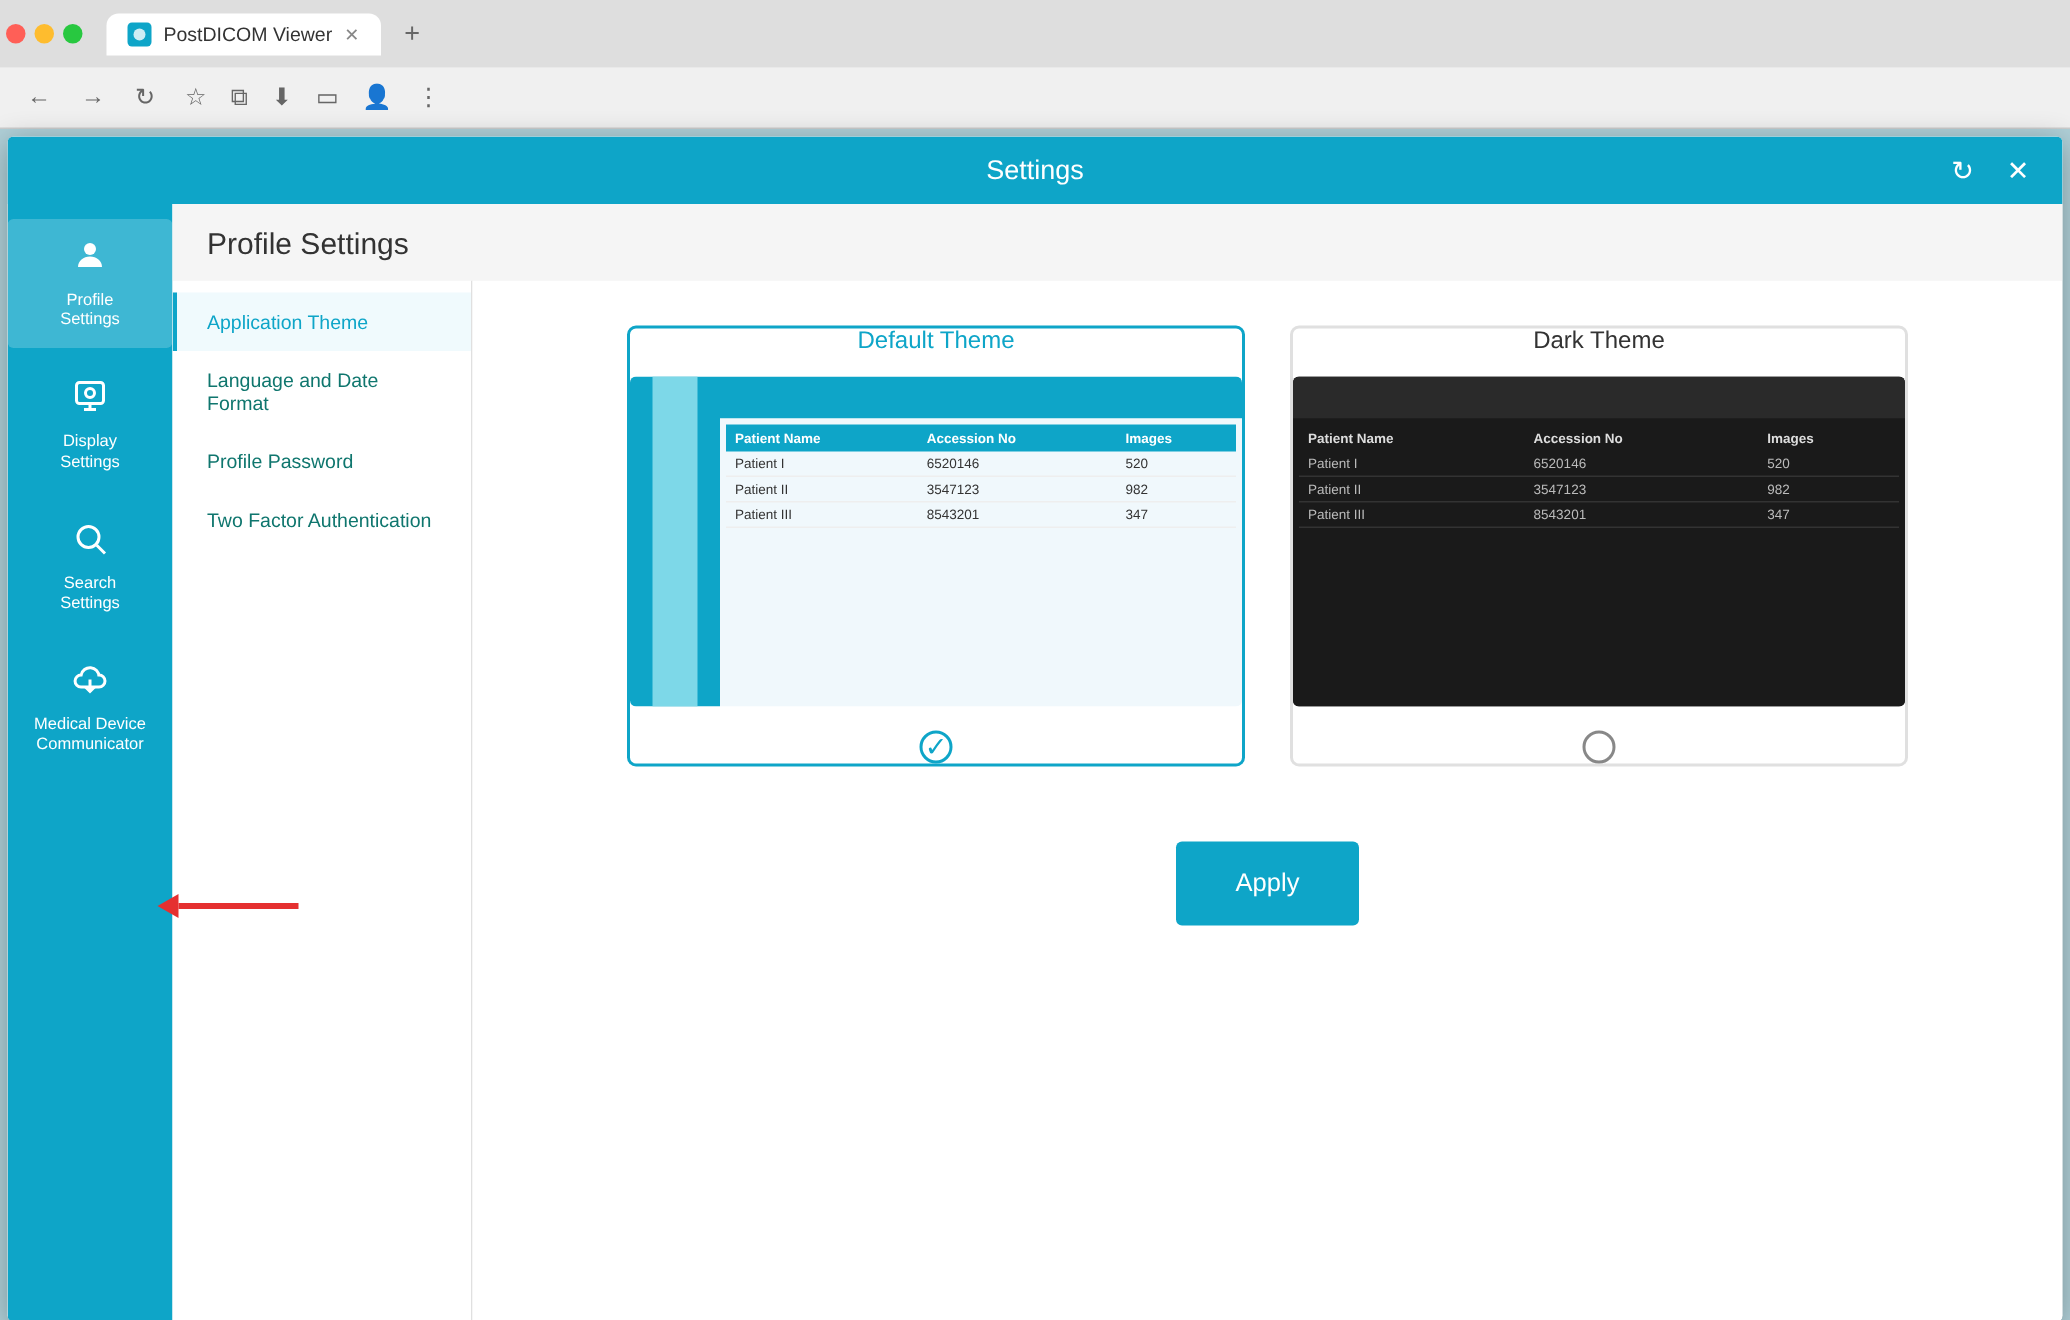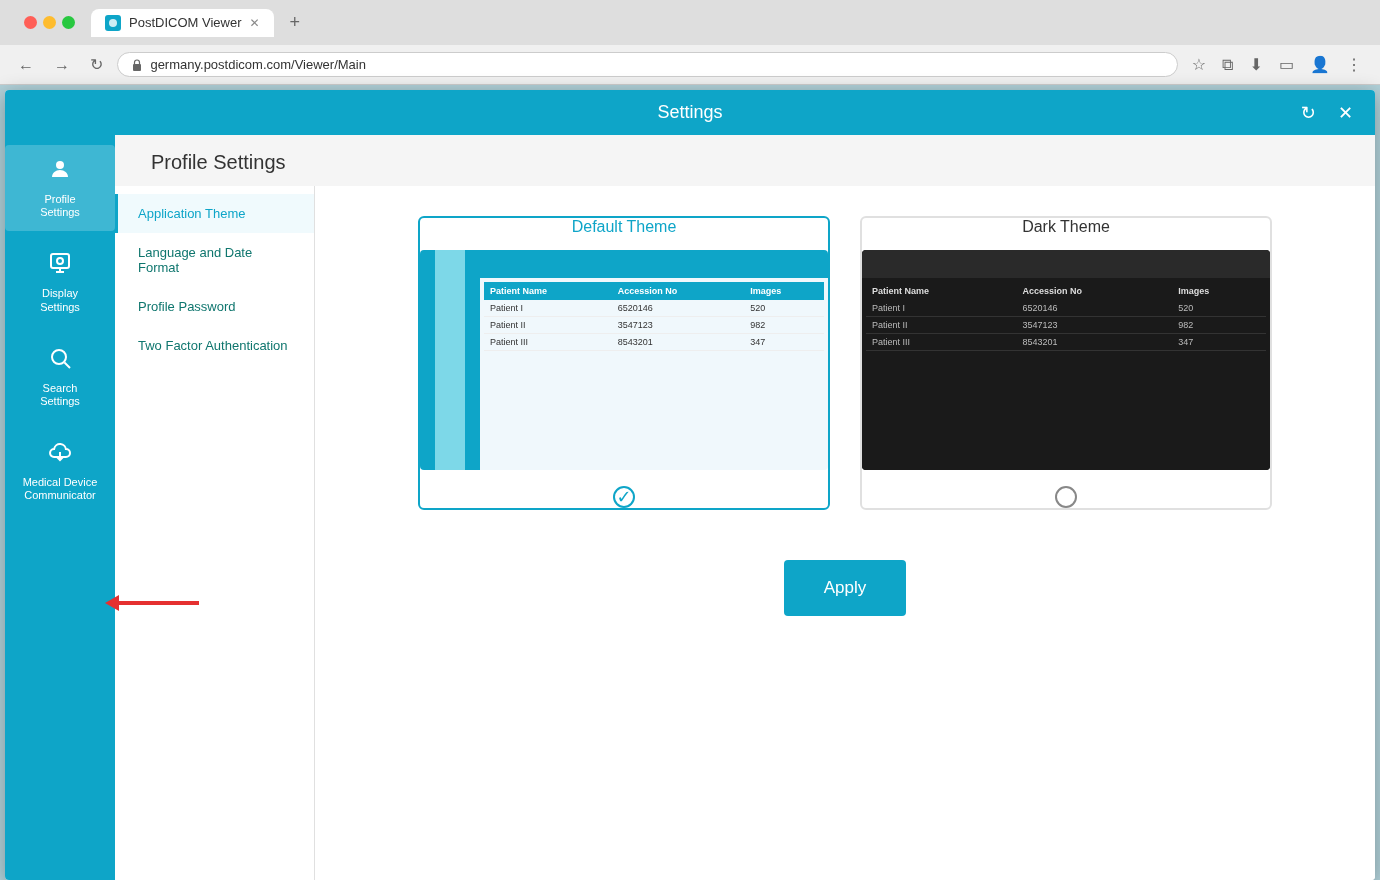--- a/index.html
+++ b/index.html
@@ -1,20 +1,20 @@
 <!DOCTYPE html>
 <html><head>
   <meta charset="utf-8">
   <style>
     * { box-sizing: border-box; margin: 0; padding: 0; }
     body { font-family: -apple-system, BlinkMacSystemFont, 'Segoe UI', sans-serif; background: #c0c0c0; width: 1380px; height: 880px; overflow: hidden; }
 
     
     .browser-chrome { background: #e8e8e8; width: 100%; }
-    .browser-titlebar { display: flex; align-items: center; padding: 8px 24px; gap: 8px; background: #dedede; }
+    .browser-titlebar { display: flex; align-items: center; padding: 8px 4px; gap: 8px; background: #dedede; }
     .browser-dots { display: flex; gap: 6px; }
     .browser-dot { width: 13px; height: 13px; border-radius: 50%; }
     .dot-red { background: #ff5f57; }
     .dot-yellow { background: #febc2e; }
     .dot-green { background: #28c840; }
     .browser-tab { display: flex; align-items: center; background: white; border-radius: 8px 8px 0 0; padding: 6px 14px; gap: 8px; font-size: 13px; color: #333; margin-left: 8px; min-width: 180px; }
     .browser-tab-icon { width: 16px; height: 16px; background: #0ea5c8; border-radius: 3px; display: flex; align-items: center; justify-content: center; }
     .browser-tab-close { margin-left: auto; color: #888; font-size: 12px; cursor: pointer; }
     .browser-tab-new { background: none; border: none; font-size: 18px; color: #666; cursor: pointer; padding: 4px 8px; }
     .browser-nav { display: flex; align-items: center; padding: 6px 12px; gap: 8px; background: #f0f0f0; border-bottom: 1px solid #ccc; }
@@ -35,21 +35,21 @@
 
     
     .sidebar { width: 110px; background: #0ea5c8; display: flex; flex-direction: column; align-items: center; padding: 10px 0; gap: 8px; }
     .sidebar-item { display: flex; flex-direction: column; align-items: center; padding: 12px 8px; cursor: pointer; border-radius: 4px; width: 100%; text-align: center; gap: 6px; }
     .sidebar-item.active { background: rgba(255,255,255,0.2); text-align: center; }
     .sidebar-item-icon { font-size: 22px; color: white; }
     .sidebar-item-label { font-size: 11px; color: white; font-weight: 500; line-height: 1.2; }
 
     
     .main-content { flex: 1; background: #f5f5f5; display: flex; flex-direction: column; overflow: hidden; }
-    .page-title { font-size: 20px; font-weight: 400; color: #333; padding: 16px 36px 12px; background: #f5f5f5; }
+    .page-title { font-size: 20px; font-weight: 400; color: #333; padding: 16px 23px 12px; background: #f5f5f5; }
 
     
     .content-row { display: flex; flex: 1; overflow: hidden; }
 
     
     .sub-nav { width: 200px; background: white; border-right: 1px solid #e0e0e0; padding: 8px 0; }
     .sub-nav-item { padding: 12px 20px; font-size: 13px; color: #0f766e; cursor: pointer; border-left: 3px solid transparent; }
     .sub-nav-item.active { border-left-color: #0ea5c8; color: #0ea5c8; background: #f0fafd; }
 
     
@@ -111,27 +111,20 @@
       </div>
       <span>PostDICOM Viewer</span>
       <span class="browser-tab-close">✕</span>
     </div>
     <button class="browser-tab-new">+</button>
   </div>
   <div class="browser-nav">
     <button class="nav-btn">←</button>
     <button class="nav-btn">→</button>
     <button class="nav-btn">↻</button>
-    <div class="address-bar">
-      <svg width="14" height="14" viewBox="0 0 14 14">
-          <rect x="3" y="6" width="8" height="7" rx="1" fill="#666"></rect>
-          <path d="M4.5 6V4.5a2.5 2.5 0 015 0V6" stroke="#666" stroke-width="1.2" fill="none"></path>
-        </svg>
-      <span>germany.postdicom.com/Viewer/Main</span>
-    </div>
     <div class="nav-icons">
       <button class="nav-btn">☆</button>
       <button class="nav-btn">⧉</button>
       <button class="nav-btn">⬇</button>
       <button class="nav-btn">▭</button>
       <button class="nav-btn">👤</button>
       <button class="nav-btn">⋮</button>
     </div>
   </div>
 </div>

